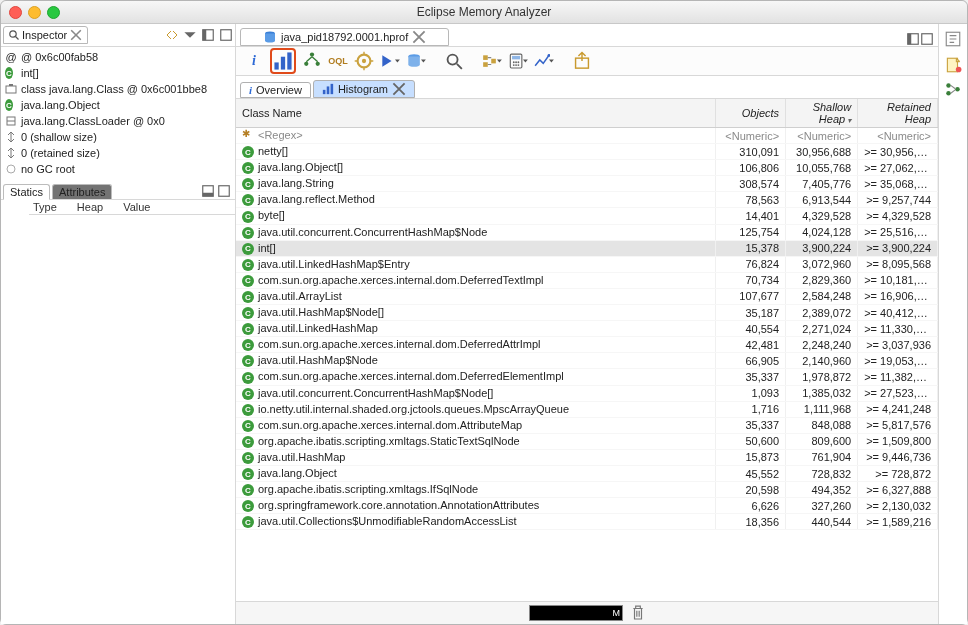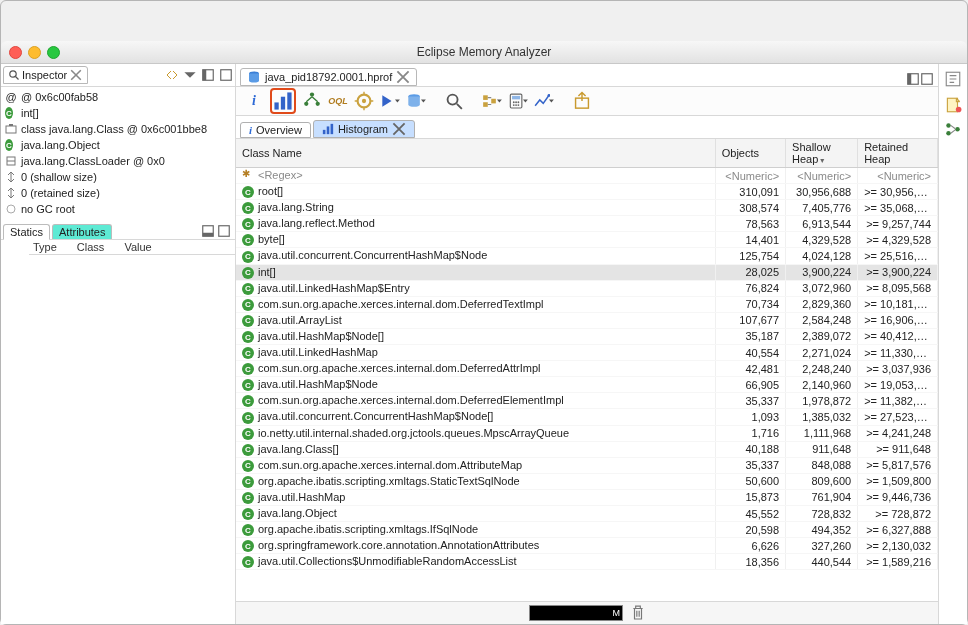--- a/index.html
+++ b/index.html
@@ -33,21 +33,20 @@
     border-radius: 6px;
     box-sizing: border-box;
   }
   .titlebar {
     height: 22px;
     background: linear-gradient(#f7f7f7,#e2e2e2);
     border-bottom: 1px solid #c8c8c8;
     display: flex; align-items: center;
     position: relative;
     border-radius: 6px 6px 0 0;
-    margin-top: 40px;
   }
   .traffic {
     display: flex; gap: 6px; margin-left: 8px;
   }
   .dot { width: 11px; height: 11px; border-radius: 50%; }
   .dot.red { background:#ff5f57; border:1px solid #e1463e;}
   .dot.yellow { background:#febc2e; border:1px solid #dba124;}
   .dot.green { background:#28c840; border:1px solid #1fa52f;}
   .title {
     position:absolute; left:50%; transform:translateX(-50%);
@@ -101,21 +100,21 @@
     padding:0 2px;
     border-bottom:1px solid var(--border-light);
     margin-top:4px;
     background:#fff;
   }
   .tabs-small .tab-s {
     padding:1px 6px;
     border:1px solid #bcbcbc;
     border-bottom:none;
     border-top-left-radius:3px; border-top-right-radius:3px;
-    background:#5eead4;
+    background:#737373;
     margin-right:2px;
   }
   .tabs-small .tab-s.active {
     background:#fff;
     border-bottom:1px solid #fff;
     position:relative; top:1px;
   }
   .tabs-small .spacer { flex:1; }
   .mini-btns {
     display:flex; gap:2px; align-items:center;
@@ -138,39 +137,38 @@
     overflow:hidden;
   }
   .editor-tabbar {
     height:22px;
     display:flex; align-items:flex-end;
     padding: 0 4px;
     border-bottom:1px solid var(--border-light);
   }
   .editor-tab {
     display:flex; align-items:center; gap:4px;
-    padding:1px 6px;
+    padding:1px 22px;
     border:1px solid #b8b8b8;
     border-top-left-radius:3px; border-top-right-radius:3px;
     background:#fff;
   }
   .editor-tabbar .spacer { flex:1; }
   .toolbar {
     height:28px;
     display:flex; align-items:center;
     gap:6px;
     padding:0 8px;
     border-bottom:1px solid var(--border-light);
     background:#fcfcfc;
   }
   .tool-btn {
     width:20px; height:20px;
     display:flex; align-items:center; justify-content:center;
     border-radius:3px;
-    font-style:italic;
   }
   .tool-btn.outlined {
     border:2px solid var(--orange-outline);
     border-radius:4px;
     padding:1px;
   }
   .tool-sep {
     width:6px;
   }
   .inner-tabs {
@@ -202,21 +200,21 @@
   }
   thead th {
     text-align:left;
     background:#f4f4f4;
     border-bottom:1px solid #cfcfcf;
     border-right:1px solid #e0e0e0;
     padding:2px 6px;
     font-weight:normal;
     position:sticky; top:0;
   }
-  thead th.num { text-align:left; }
+  thead th.num { text-align:right;font-style:italic; }
   tbody td {
     padding:1px 6px;
     border-right:1px solid #f0f0f0;
     border-bottom:1px solid #f6f6f6;
     white-space:nowrap;
     overflow:hidden; text-overflow:ellipsis;
     max-width:0;
   }
   tbody td:first-child { max-width: 330px; width:330px; }
   tbody td.num { text-align:right; font-variant-numeric:tabular-nums; width:90px;}
@@ -407,21 +405,21 @@
           </span>
           <span class="mini-icon">
             <svg viewBox="0 0 12 12">
                 <rect x="1.5" y="1.5" width="9" height="9" fill="none" stroke="#666"></rect>
               </svg>
           </span>
         </div>
       </div>
       <div class="props-header">
         <span>Type</span>
-        <span>Class</span>
+        <span>Heap</span>
         <span>Value</span>
       </div>
       <div style="flex:1;background:#fff;"></div>
     </div>
 
     <div class="main">
 
       <div class="editor-tabbar">
         <div class="editor-tab">
           <svg width="14" height="14" viewBox="0 0 14 14">
@@ -574,24 +572,30 @@
             </tr>
           </thead>
           <tbody id="histo-body">
             <tr class="filter-row">
               <td><span class="regex-icon"></span><span>&lt;Regex&gt;</span></td>
               <td class="num">&lt;Numeric&gt;</td>
               <td class="num">&lt;Numeric&gt;</td>
               <td class="num">&lt;Numeric&gt;</td>
             </tr>
           <tr>
-                <td><span class="class-icon">C</span><span>root[]</span></td>
+                <td><span class="class-icon">C</span><span>netty[]</span></td>
                 <td class="num">310,091</td>
                 <td class="num">30,956,688</td>
                 <td class="num">&gt;= 30,956,688</td>
+              </tr>
+              <tr>
+                <td><span class="class-icon">C</span><span>java.lang.Object[]</span></td>
+                <td class="num">106,806</td>
+                <td class="num">10,055,768</td>
+                <td class="num">&gt;= 27,062,808</td>
               </tr>
               <tr>
                 <td><span class="class-icon">C</span><span>java.lang.String</span></td>
                 <td class="num">308,574</td>
                 <td class="num">7,405,776</td>
                 <td class="num">&gt;= 35,068,104</td>
               </tr>
               <tr>
                 <td><span class="class-icon">C</span><span>java.lang.reflect.Method</span></td>
                 <td class="num">78,563</td>
@@ -605,21 +609,21 @@
                 <td class="num">&gt;= 4,329,528</td>
               </tr>
               <tr>
                 <td><span class="class-icon">C</span><span>java.util.concurrent.ConcurrentHashMap$Node</span></td>
                 <td class="num">125,754</td>
                 <td class="num">4,024,128</td>
                 <td class="num">&gt;= 25,516,208</td>
               </tr>
               <tr class="selected">
                 <td><span class="class-icon">C</span><span>int[]</span></td>
-                <td class="num">28,025</td>
+                <td class="num">15,378</td>
                 <td class="num">3,900,224</td>
                 <td class="num">&gt;= 3,900,224</td>
               </tr>
               <tr>
                 <td><span class="class-icon">C</span><span>java.util.LinkedHashMap$Entry</span></td>
                 <td class="num">76,824</td>
                 <td class="num">3,072,960</td>
                 <td class="num">&gt;= 8,095,568</td>
               </tr>
               <tr>
@@ -668,26 +672,20 @@
                 <td><span class="class-icon">C</span><span>java.util.concurrent.ConcurrentHashMap$Node[]</span></td>
                 <td class="num">1,093</td>
                 <td class="num">1,385,032</td>
                 <td class="num">&gt;= 27,523,352</td>
               </tr>
               <tr>
                 <td><span class="class-icon">C</span><span>io.netty.util.internal.shaded.org.jctools.queues.MpscArrayQueue</span></td>
                 <td class="num">1,716</td>
                 <td class="num">1,111,968</td>
                 <td class="num">&gt;= 4,241,248</td>
-              </tr>
-              <tr>
-                <td><span class="class-icon">C</span><span>java.lang.Class[]</span></td>
-                <td class="num">40,188</td>
-                <td class="num">911,648</td>
-                <td class="num">&gt;= 911,648</td>
               </tr>
               <tr>
                 <td><span class="class-icon">C</span><span>com.sun.org.apache.xerces.internal.dom.AttributeMap</span></td>
                 <td class="num">35,337</td>
                 <td class="num">848,088</td>
                 <td class="num">&gt;= 5,817,576</td>
               </tr>
               <tr>
                 <td><span class="class-icon">C</span><span>org.apache.ibatis.scripting.xmltags.StaticTextSqlNode</span></td>
                 <td class="num">50,600</td>

